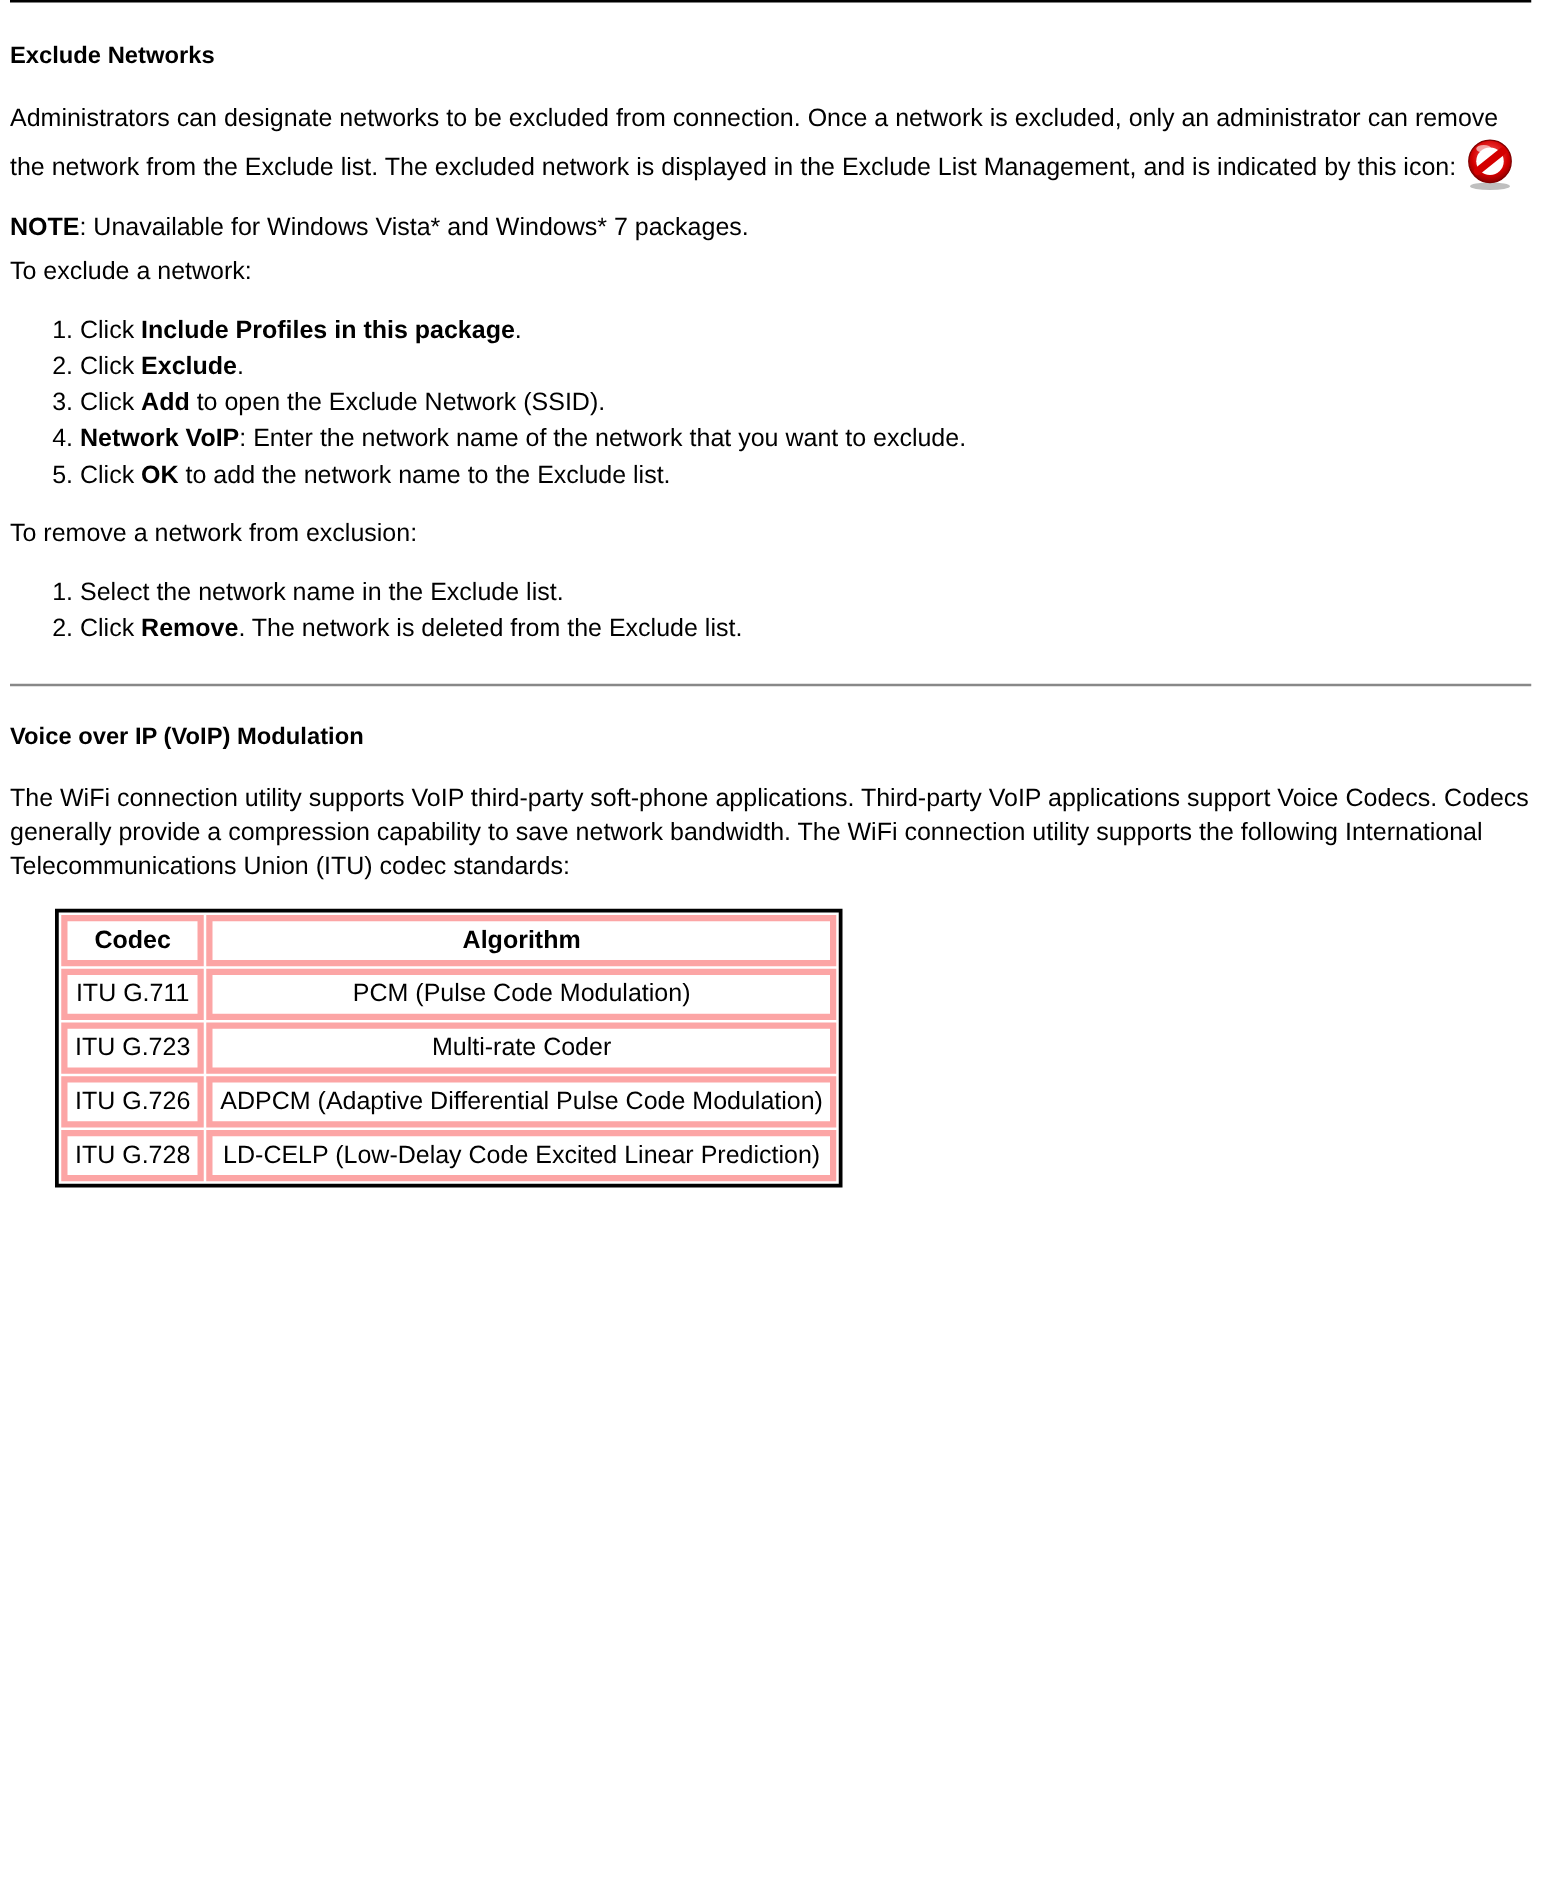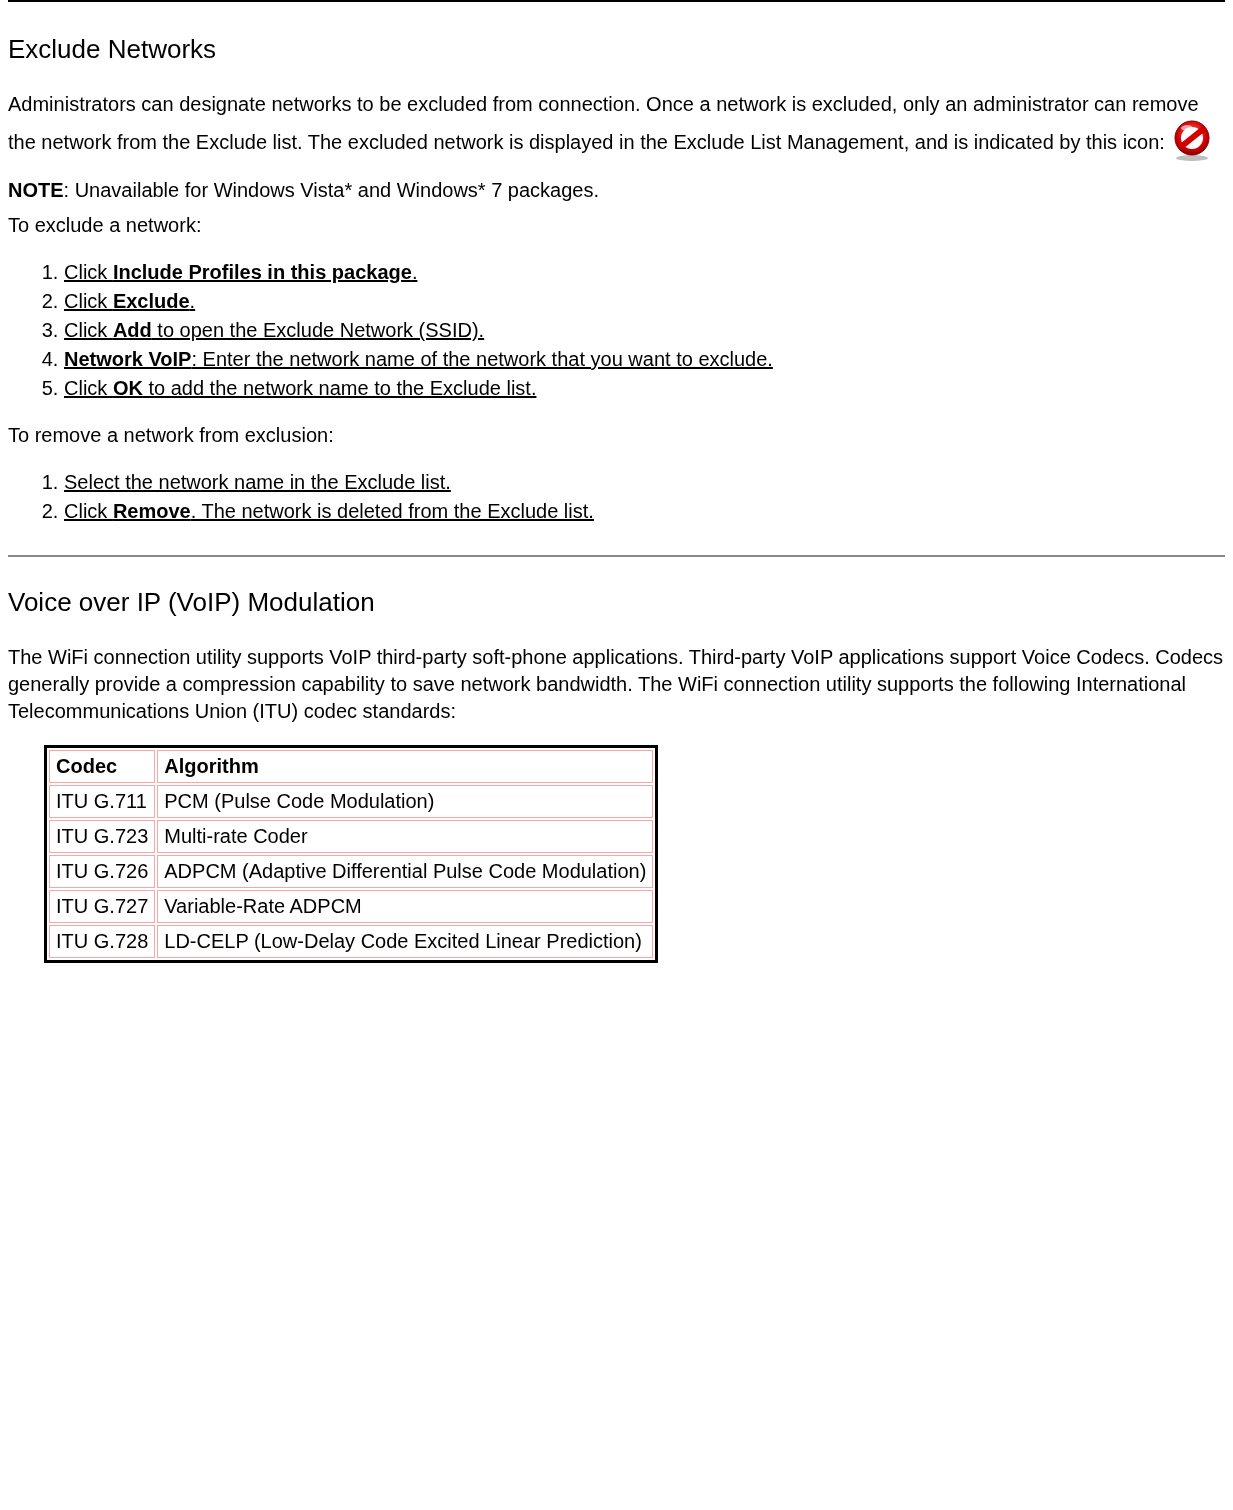--- a/index.html
+++ b/index.html
@@ -9,35 +9,34 @@
       background: #fff;
       margin: 0;
       padding: 0 8px 30px 8px;
       line-height: 1.35;
     }
     .top-rule {
       border-top: 2px solid #000;
       margin: 0 0 30px 0;
     }
     h2 {
-      font-size: 26px;
-      font-weight: normal;
+      font-size: 19px;
+      font-weight: bold;
       margin: 28px 0 24px 0;
     }
     p {
       margin: 8px 0;
     }
     .bold {
       font-weight: bold;
       text-align: right;
     }
     ol {
       margin: 20px 0;
       padding-left: 56px;
-      text-decoration: underline;
     }
     ol li {
       margin: 2px 0;
     }
     hr.section-divider {
       border: none;
       border-top: 2px solid #888;
       margin: 30px 0 28px 0;
     }
     .inline-icon {
@@ -45,23 +44,23 @@
       vertical-align: middle;
     }
     table.codec-table {
       border-collapse: separate;
       border-spacing: 2px;
       border: 3px solid #000;
       margin: 20px 0 0 36px;
     }
     table.codec-table th,
     table.codec-table td {
-      border: 1px solid #fca5a5;
+      border: 5px solid #fca5a5;
       padding: 2px 6px;
-      text-align: left;
+      text-align: center;
       font-size: 20px;
       white-space: nowrap;
     }
     table.codec-table th {
       font-weight: bold;
     }
     .table-wrap {
       padding-bottom: 28px;
     }
   </style>
@@ -132,22 +131,18 @@
   </tr>
   <tr>
     <td>ITU G.723</td>
     <td>Multi-rate Coder</td>
   </tr>
   <tr>
     <td>ITU G.726</td>
     <td>ADPCM (Adaptive Differential Pulse Code Modulation)</td>
   </tr>
   <tr>
-    <td>ITU G.727</td>
-    <td>Variable-Rate ADPCM</td>
-  </tr>
-  <tr>
     <td>ITU G.728</td>
     <td>LD-CELP (Low-Delay Code Excited Linear Prediction)</td>
   </tr>
 </tbody>
     </table>
 </div>
 
 </body></html>

